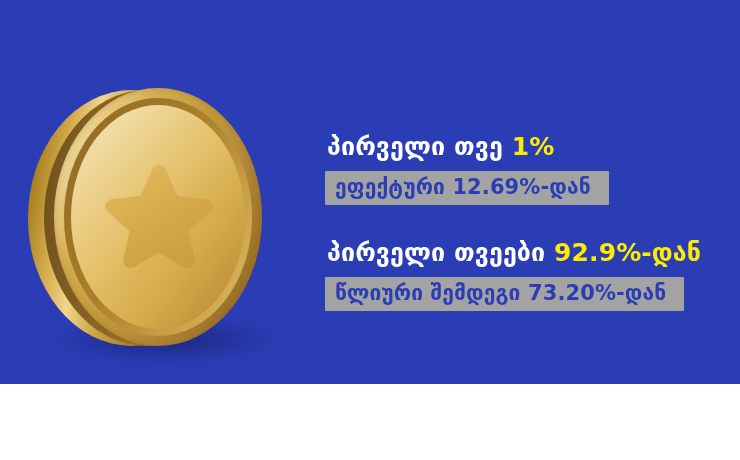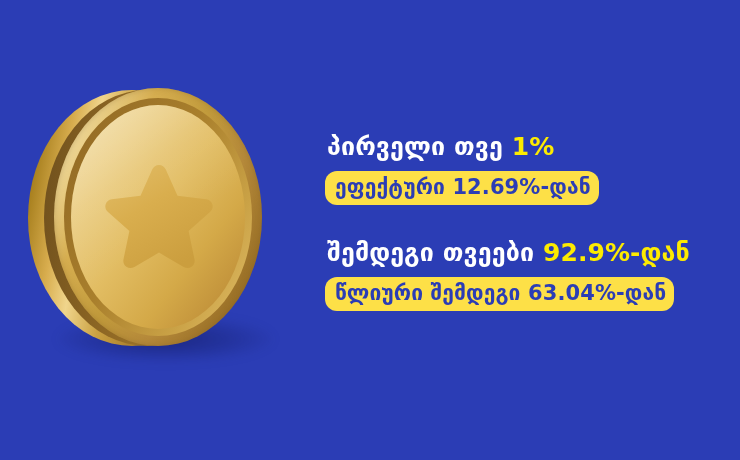--- a/index.html
+++ b/index.html
@@ -9,21 +9,21 @@
   body {
     width: 740px;
     height: 460px;
     overflow: hidden;
     font-family: "DejaVu Sans", "Liberation Sans", sans-serif;
   }
 
   #banner {
     position: relative;
     width: 740px;
-    height: 460px;
+    height: 384px;
     background: #2B3DB5;
     overflow: hidden;
   }
 
   
   #coin-illustration {
     position: absolute;
     left: 28px;
     top: 88px;
     width: 250px;
@@ -167,29 +167,29 @@
     letter-spacing: 0.1px;
     white-space: nowrap;
     margin: 0 0 7px 2px;
   }
   .headline .rate {
     color: #FDEB00;
   }
 
   .pill {
     display: inline-block;
-    background: #fde047;
+    background: #a3a3a3;
     color: #2B3DB5;
     font-size: 21px;
     font-weight: bold;
     line-height: 21px;
     letter-spacing: 0.1px;
     white-space: nowrap;
-    padding: 6px 8px 7px 10px;
-    border-radius: 12px;
+    padding: 6px 18px 7px 10px;
+    border-radius: 1px;
   }
   .pill .rate { font-weight: bold; }
 </style>
 </head>
 <body>
 
 <div id="banner">
 
   <div id="coin-illustration">
 
@@ -243,23 +243,23 @@
         <span class="rate">1%</span>
       </div>
       <div class="pill">
         <span>ეფექტური</span>
         <span class="rate">12.69%-დან</span>
       </div>
     </div>
 
     <div class="offer-block" id="offer-block-2">
       <div class="headline">
-        <span>შემდეგი თვეები</span>
+        <span>პირველი თვეები</span>
         <span class="rate">92.9%-დან</span>
       </div>
       <div class="pill">
         <span>წლიური შემდეგი</span>
-        <span class="rate">63.04%-დან</span>
+        <span class="rate">73.20%-დან</span>
       </div>
     </div>
 
   </div>
 </div>
 
 </body></html>

